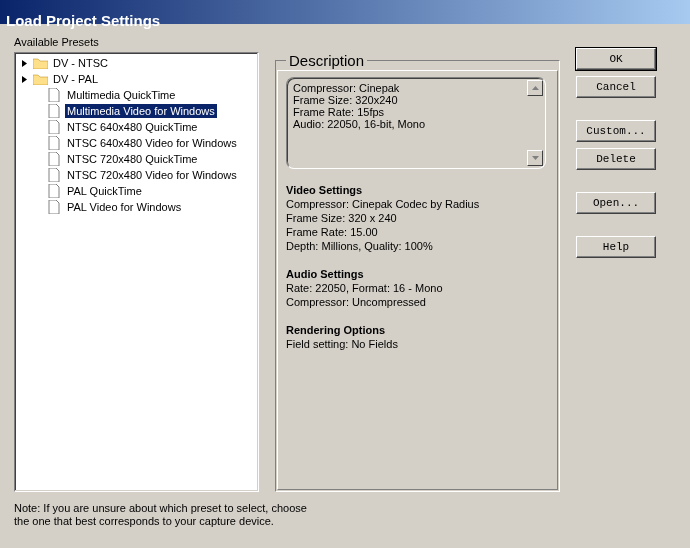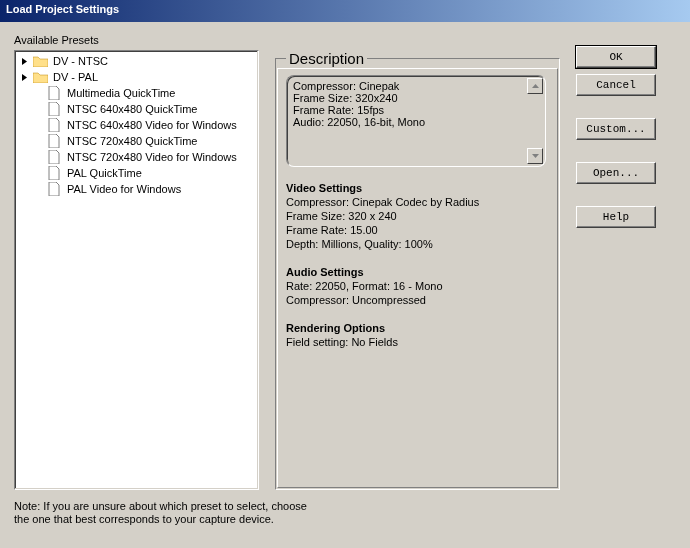--- a/index.html
+++ b/index.html
@@ -9,22 +9,22 @@
     font-size: 11px;
     background: #d4d0c8;
     width: 690px;
     height: 548px;
     overflow: hidden;
   }
   .titlebar {
     background: linear-gradient(to right, #0a246a, #a6caf0);
     color: #fff;
     font-weight: bold;
-    padding: 3px 6px;
-    font-size: 11px;
+    padding: 12px 6px;
+    font-size: 15px;
     height: 22px;
   }
   .client {
     padding: 12px 14px 8px 14px;
   }
   .label-avail {
     margin-bottom: 4px;
     font-size: 11px;
   }
   .cols {
@@ -198,20 +198,29 @@
         <span class="node-label">DV - PAL</span>
       </div>
       <div class="node indent1">
         <span class="spacer"></span>
         <span class="file-icon">
           <svg width="12" height="14">
               <path d="M1 0h7l3 3v11H1z" fill="#fff" stroke="#808080" stroke-width="1"></path>
             </svg>
         </span>
         <span class="node-label">Multimedia QuickTime</span>
+      </div>
+      <div class="node indent1 selected">
+        <span class="spacer"></span>
+        <span class="file-icon">
+          <svg width="12" height="14">
+              <path d="M1 0h7l3 3v11H1z" fill="#fff" stroke="#808080" stroke-width="1"></path>
+            </svg>
+        </span>
+        <span class="node-label">Multimedia Video for Windows</span>
       </div>
       <div class="node indent1">
         <span class="spacer"></span>
         <span class="file-icon">
           <svg width="12" height="14">
               <path d="M1 0h7l3 3v11H1z" fill="#fff" stroke="#808080" stroke-width="1"></path>
             </svg>
         </span>
         <span class="node-label">NTSC 640x480 QuickTime</span>
       </div>
@@ -296,20 +305,21 @@
         <div><b>Rendering Options</b></div>
         <div>Field setting: No Fields</div>
       </div>
     </fieldset>
 
     <div class="btncol">
       <button class="win default">OK</button>
       <button class="win">Cancel</button>
       <div class="gap"></div>
       <button class="win">Custom...</button>
+      <button class="win">Delete</button>
       <div class="gap"></div>
       <button class="win">Open...</button>
       <div class="gap"></div>
       <button class="win">Help</button>
     </div>
   </div>
 
   <div class="note">
     <div>Note: If you are unsure about which preset to select, choose</div>
     <div>the one that best corresponds to your capture device.</div>

